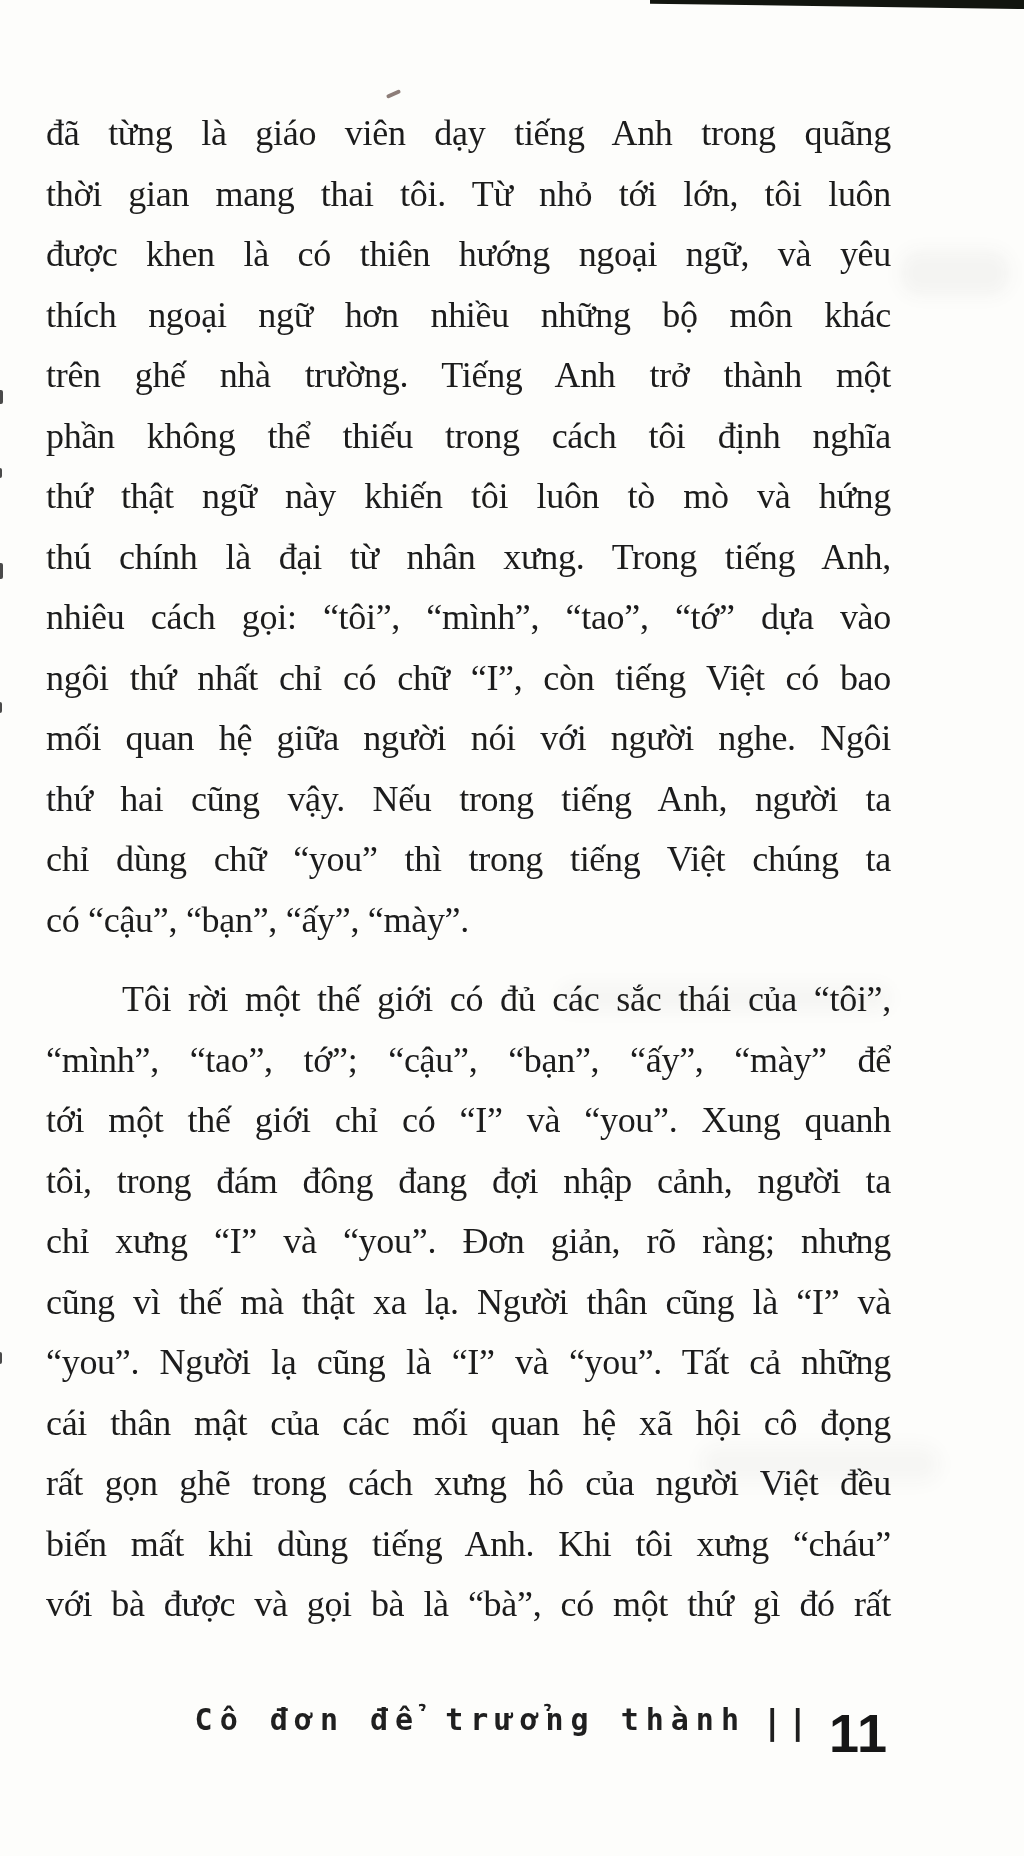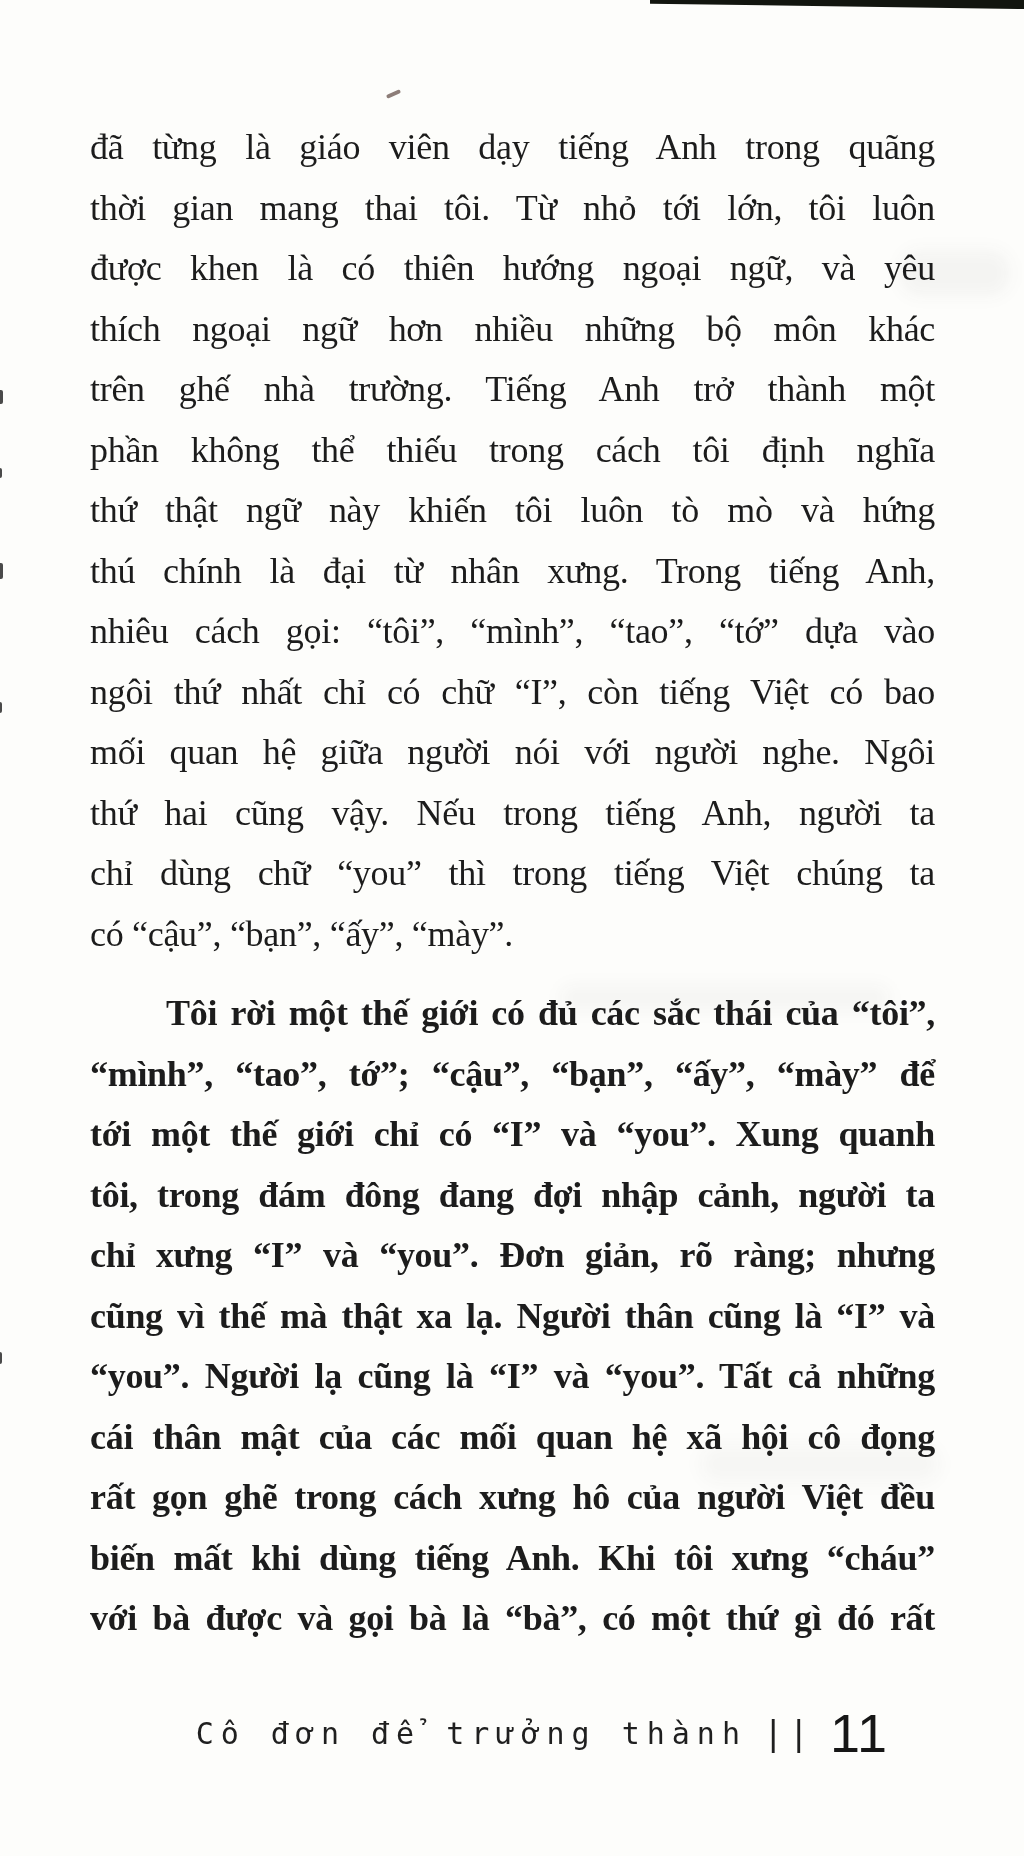--- a/index.html
+++ b/index.html
@@ -6,42 +6,42 @@
   .page{
     position:relative;
     width:1024px;height:1856px;
     background:var(--paper,#fdfdfb);
     overflow:hidden;
     font-family:"Liberation Serif", serif;
   }
   
   .body-text{
     position:absolute;
-    left:46px;top:117px;width:845px;
+    left:46px;top:103px;width:845px;
     font-size:36px;line-height:60.5px;
     letter-spacing:-0.3px;
     color:var(--ink,#1c1c1c);
-    margin-left:44px;
   }
   .para{margin:0;}
-  .para + .para{margin-top:19px;font-weight:bold;}
+  .para + .para{margin-top:19px;}
   .line{
     text-align:justify;
     text-align-last:justify;
     min-height:60.5px;
   }
   .line.lastline{text-align-last:left;}
   .para.indent .line:first-child{text-indent:76px;}
   
   .footer{
     position:absolute;
     top:1702px;right:136px;
-    display:flex;align-items:center;gap:16px;
+    display:flex;align-items:flex-start;gap:16px;
     color:#222;
     white-space:nowrap;
+    font-weight:bold;
   }
   .footer-title{
     font-family:"DejaVu Sans Mono", monospace;
     font-size:30px;letter-spacing:7px;
     color:#1f1f1f;
   }
   .footer-sep{
     font-family:"DejaVu Sans Mono", monospace;
     font-size:34px;letter-spacing:5px;
     color:#1f1f1f;

